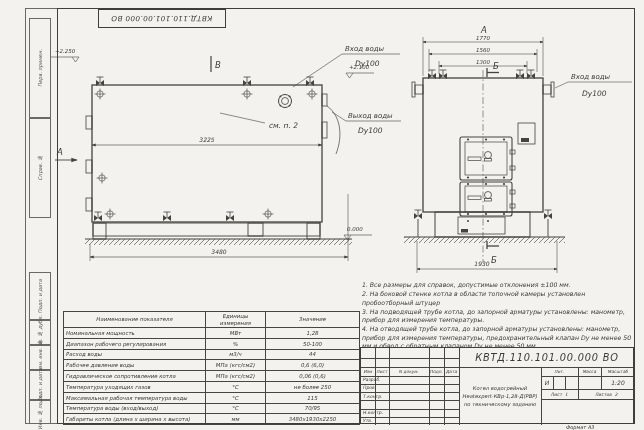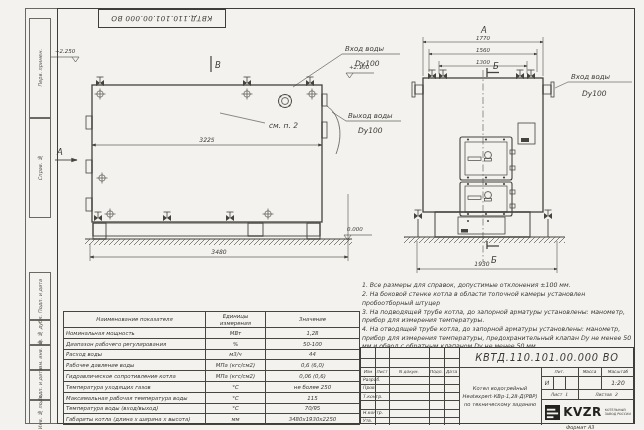--- a/index.html
+++ b/index.html
@@ -397,28 +397,15 @@
 
   <div class="tcell sheetrow" style="left:180px;top:41px;width:37px;height:10px">
     <span>Лист</span>
     <span>1</span>
   </div>
   <div class="tcell sheetrow" style="left:217px;top:41px;width:57px;height:10px">
     <span>Листов</span>
     <span>2</span>
   </div>
 
-  <div class="tcell logo-wrap" style="left:180px;top:51px;width:94px;height:26px">
-    <svg width="15" height="15" viewBox="0 0 16 16">
-      <rect x="0" y="0" width="16" height="16" fill="#23221f"></rect>
-      <rect x="2" y="4" width="9" height="2" fill="#f3f2ee"></rect>
-      <rect x="2" y="8" width="12" height="2" fill="#f3f2ee"></rect>
-      <rect x="2" y="12" width="7" height="2" fill="#f3f2ee"></rect>
-    </svg>
-    <span class="logo-kvzr">KVZR</span>
-    <div class="logo-sub">
-      <div>КОТЕЛЬНЫЙ</div>
-      <div>ЗАВОД РОССИИ</div>
-    </div>
-  </div>
 </div>
 
 <div class="abs fmt">Формат А3</div>
 
 </body></html>

